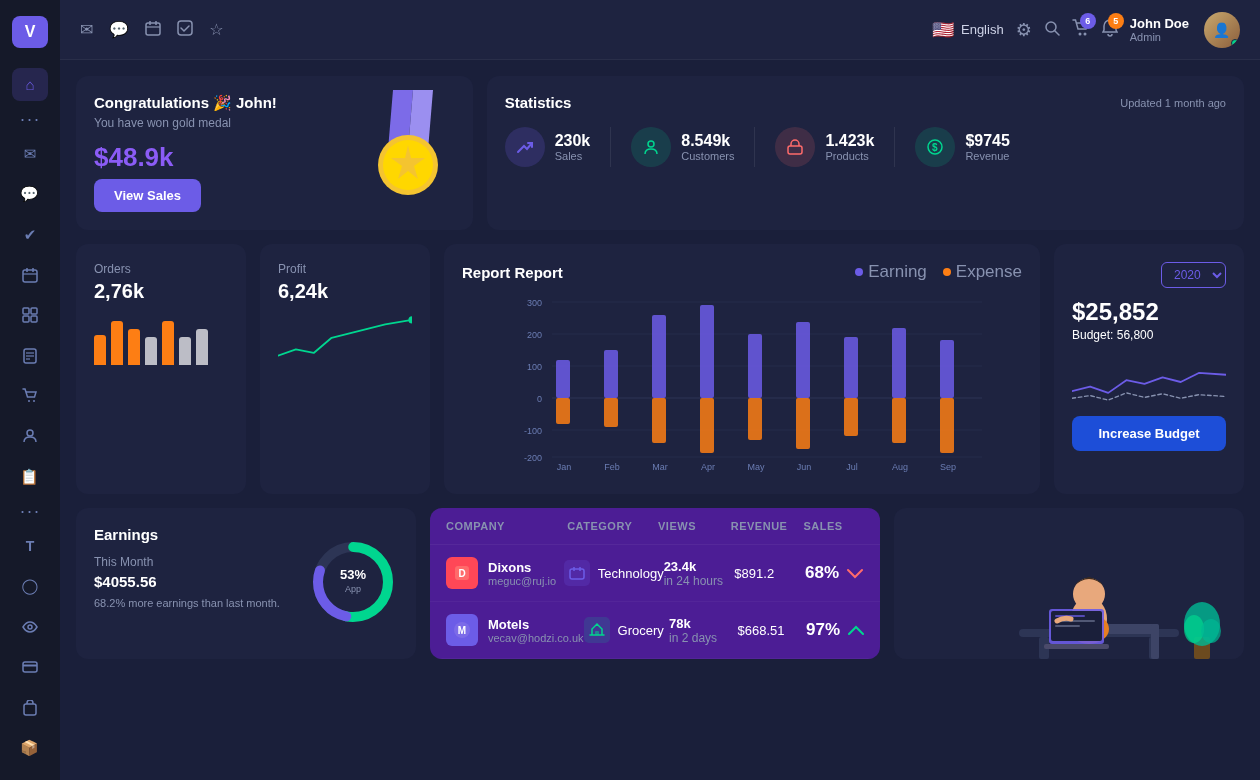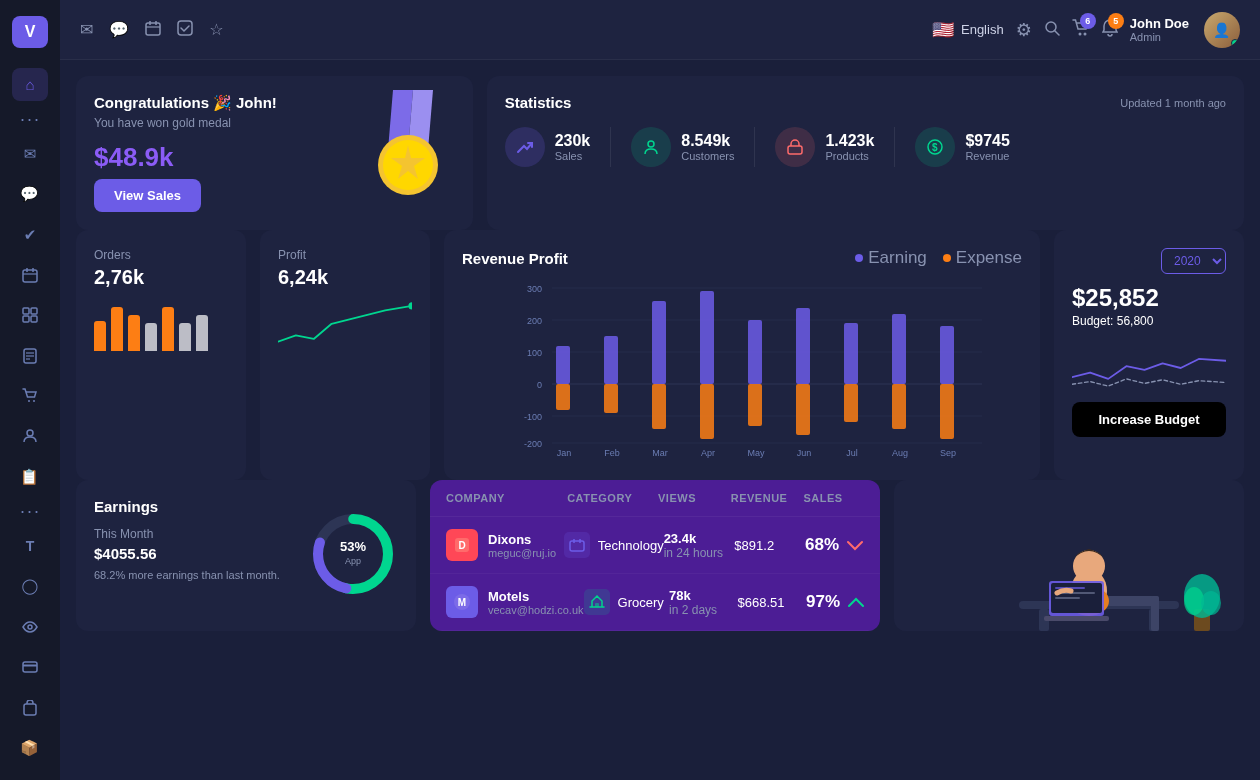--- a/index.html
+++ b/index.html
@@ -68,20 +68,21 @@
     .avatar-img { width: 100%; height: 100%; object-fit: cover; background: linear-gradient(135deg, #a89cf7, #6c5ce7); }
     .online-dot { position: absolute; bottom: 1px; right: 1px; width: 8px; height: 8px; background: #00d68f; border-radius: 50%; border: 1px solid #1e2340; }
 
     
     .page-content {
       flex: 1;
       padding: 16px;
       overflow-y: auto;
       display: flex;
       flex-direction: column;
+      gap: 14px;
     }
 
     
     .row { display: flex; gap: 14px; }
 
     
     .card { background: #1e2340; border-radius: 12px; padding: 18px; position: relative; overflow: hidden; }
     .congrats-card { flex: 1; min-width: 0; }
     .congrats-title { font-size: 15px; font-weight: 600; margin-bottom: 4px; }
     .congrats-subtitle { font-size: 12px; color: #8892b0; margin-bottom: 12px; }
@@ -124,21 +125,21 @@
     .revenue-title { font-size: 15px; font-weight: 600; }
     .legend { display: flex; gap: 16px; align-items: center; font-size: 17px; color: #8892b0; }
     .legend-dot { width: 8px; height: 8px; border-radius: 50%; }
 
     
     .budget-card { width: 190px; flex-shrink: 0; }
     .year-select { background: transparent; border: 1px solid #6c5ce7; color: #6c5ce7; border-radius: 6px; padding: 4px 8px; font-size: 12px; cursor: pointer; }
     .budget-amount { font-size: 24px; font-weight: 700; margin: 10px 0 2px; }
     .budget-label { font-size: 12px; color: #8892b0; margin-bottom: 10px; }
     .budget-label span { color: #fff; }
-    .btn-budget { background: #000000; color: white; border: none; border-radius: 8px; padding: 10px 0; font-size: 13px; font-weight: 600; cursor: pointer; width: 100%; }
+    .btn-budget { background: #1d4ed8; color: white; border: none; border-radius: 8px; padding: 10px 0; font-size: 13px; font-weight: 600; cursor: pointer; width: 100%; }
 
     
     .earnings-card { width: 340px; flex-shrink: 0; }
     .earnings-title { font-size: 15px; font-weight: 600; margin-bottom: 4px; }
     .earnings-month { font-size: 12px; color: #8892b0; margin-top: 12px; }
     .earnings-amount { font-size: 15px; font-weight: 700; color: #fff; margin: 4px 0 6px; }
     .earnings-desc { font-size: 11px; color: #8892b0; line-height: 1.4; }
     .donut-container { position: absolute; right: 18px; top: 50%; transform: translateY(-50%); }
 
     
@@ -412,21 +413,21 @@
         <div class="small-card-title">Profit</div>
         <div class="small-card-value">6,24k</div>
         <svg class="mini-line" viewBox="0 0 150 55" fill="none">
           <polyline points="0,45 20,38 40,42 60,25 80,20 100,15 120,10 150,5" stroke="#00d68f" stroke-width="2" fill="none" stroke-linecap="round" stroke-linejoin="round"></polyline>
           <circle cx="150" cy="5" r="4" fill="#00d68f"></circle>
         </svg>
       </div>
 
       <div class="card revenue-card">
         <div class="revenue-header">
-          <div class="revenue-title">Revenue Profit</div>
+          <div class="revenue-title">Report Report</div>
           <div class="legend">
             <span style="display:flex;align-items:center;gap:5px;">
               <span class="legend-dot" style="background:#6c5ce7;"></span>
               <span>Earning</span>
             </span>
             <span style="display:flex;align-items:center;gap:5px;">
               <span class="legend-dot" style="background:#fd7e14;"></span>
               <span>Expense</span>
             </span>
           </div>

